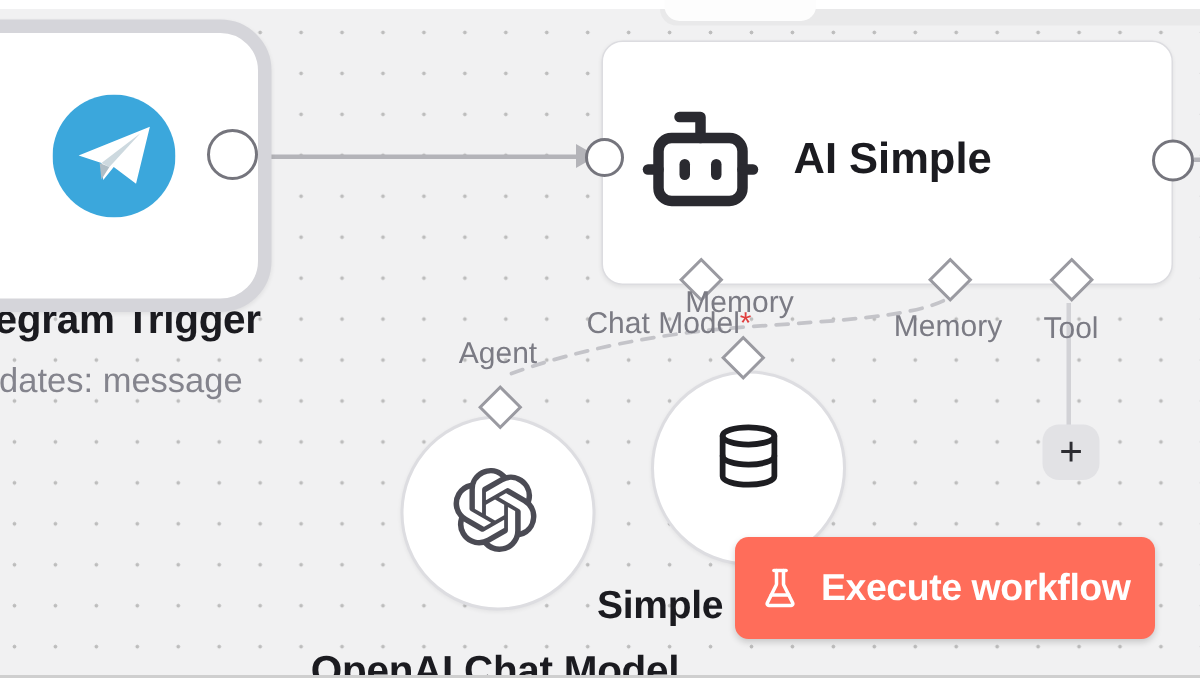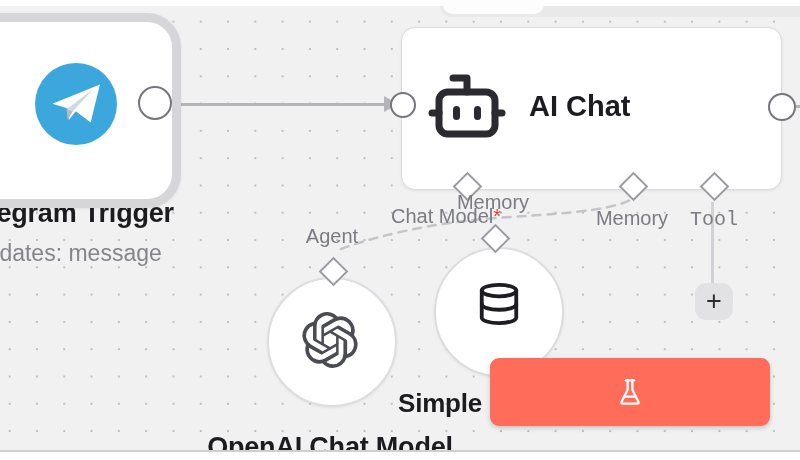--- a/index.html
+++ b/index.html
@@ -93,41 +93,41 @@
 
 <div class="abs node z10" id="agent-node"></div>
 <svg class="abs icon z12" id="bot-icon" width="84" height="84" viewBox="0 0 24 24" fill="none" stroke="#2a2a30" stroke-width="2" stroke-linecap="round" stroke-linejoin="round">
   <path d="M12 8V4H8"></path>
   <rect width="16" height="12" x="4" y="8" rx="2.5"></rect>
   <path d="M2 14h2"></path>
     <path d="M20 14h2"></path>
   <path d="M15 13v2"></path>
     <path d="M9 13v2"></path>
 </svg>
-<div class="abs z12" id="agent-title">AI Chat</div>
+<div class="abs z12" id="agent-title">AI Simple</div>
 <div class="abs endpoint z12" id="agent-input"></div>
 <div class="abs endpoint z12" id="agent-output"></div>
 
 <div class="abs diamond z12" style="left:456.5px;top:175.5px;"></div>
 <div class="abs diamond z12" style="left:622.5px;top:175.5px;"></div>
 <div class="abs diamond z12" style="left:703.5px;top:175.5px;"></div>
 
 <div class="abs z5" id="tool-line"></div>
 <div class="abs z12" id="add-tool-button">
     <span>+</span>
   </div>
 
 <svg class="abs z15" id="dashed-svg">
   <path d="M341,249 C385,233 440,222 497,218 C552,214 606,212 630,200" fill="none" stroke="#c4c4c9" stroke-width="2.5" stroke-dasharray="8 7" stroke-linecap="round"></path>
 </svg>
 
 <div class="abs conn-label centered z18" style="left:493px;top:191px;">Memory</div>
 <div class="abs conn-label centered z18" style="left:446px;top:205px;"><span>Chat Model</span><span class="required">*</span></div>
 <div class="abs conn-label centered z18" style="left:632px;top:207px;">Memory</div>
-<div class="abs conn-label centered z18" style="left:714px;top:208px;font-family:Liberation Mono, monospace;">Tool</div>
+<div class="abs conn-label centered z18" style="left:714px;top:208px;">Tool</div>
 <div class="abs conn-label centered z18" style="left:332px;top:225px;">Agent</div>
 
 <div class="abs subnode z10" id="openai-node"></div>
 <svg class="abs icon z12" id="openai-icon" width="56" height="56" viewBox="0 0 24 24">
   <path fill="#4b4b54" d="M22.2819 9.8211a5.9847 5.9847 0 0 0-.5157-4.9108 6.0462 6.0462 0 0 0-6.5098-2.9A6.0651 6.0651 0 0 0 4.9807 4.1818a5.9847 5.9847 0 0 0-3.9977 2.9 6.0462 6.0462 0 0 0 .7427 7.0966 5.98 5.98 0 0 0 .511 4.9107 6.051 6.051 0 0 0 6.5146 2.9001A5.9847 5.9847 0 0 0 13.2599 24a6.0557 6.0557 0 0 0 5.7718-4.2058 5.9894 5.9894 0 0 0 3.9977-2.9001 6.0557 6.0557 0 0 0-.7475-7.0729zm-9.022 12.6081a4.4755 4.4755 0 0 1-2.8764-1.0408l.1419-.0804 4.7783-2.7582a.7948.7948 0 0 0 .3927-.6813v-6.7369l2.02 1.1686a.071.071 0 0 1 .038.052v5.5826a4.504 4.504 0 0 1-4.4945 4.4944zm-9.6607-4.1254a4.4708 4.4708 0 0 1-.5346-3.0137l.142.0852 4.783 2.7582a.7712.7712 0 0 0 .7806 0l5.8428-3.3685v2.3324a.0804.0804 0 0 1-.0332.0615L9.74 19.9502a4.4992 4.4992 0 0 1-6.1408-1.6464zM2.3408 7.8956a4.485 4.485 0 0 1 2.3655-1.9728V11.6a.7664.7664 0 0 0 .3879.6765l5.8144 3.3543-2.0201 1.1685a.0757.0757 0 0 1-.071 0l-4.8303-2.7865A4.504 4.504 0 0 1 2.3408 7.8956zm16.5963 3.8558L13.1038 8.364 15.1192 7.2a.0757.0757 0 0 1 .071 0l4.8303 2.7913a4.4944 4.4944 0 0 1-.6765 8.1042v-5.6772a.79.79 0 0 0-.407-.667zm2.0107-3.0231l-.142-.0852-4.7735-2.7818a.7759.7759 0 0 0-.7854 0L9.409 9.2297V6.8974a.0662.0662 0 0 1 .0284-.0615l4.8303-2.7866a4.4992 4.4992 0 0 1 6.6802 4.66zM8.3065 12.863l-2.02-1.1638a.0804.0804 0 0 1-.038-.0567V6.0742a4.4992 4.4992 0 0 1 7.3757-3.4537l-.142.0805L8.704 5.459a.7948.7948 0 0 0-.3927.6813zm1.0976-2.3654l2.602-1.4998 2.6069 1.4998v2.9994l-2.5974 1.4997-2.6067-1.4997Z"></path>
 </svg>
 <div class="abs diamond z12" style="left:322.5px;top:260.5px;"></div>
 <div class="abs node-title centered z12" id="openai-title">OpenAI Chat Model</div>
 
 <div class="abs subnode z10" id="memory-node"></div>
@@ -138,15 +138,16 @@
 </svg>
 <div class="abs diamond z12" style="left:484.5px;top:227.5px;"></div>
 <div class="abs node-title z12" id="memory-title">Simple Memory</div>
 
 <div class="abs" id="execute-button">
   <svg class="icon" width="28" height="28" viewBox="0 0 24 24" fill="none" stroke="#ffffff" stroke-width="2" stroke-linecap="round" stroke-linejoin="round">
     <path d="M10 2v7.527a2 2 0 0 1-.211.896L4.72 20.55a1 1 0 0 0 .9 1.45h12.76a1 1 0 0 0 .9-1.45l-5.069-10.127A2 2 0 0 1 14 9.527V2"></path>
     <path d="M8.5 2h7"></path>
     <path d="M7 16h10"></path>
   </svg>
+  <span id="execute-label">Execute workflow</span>
 </div>
 
 <div class="abs" id="bottom-strip" style="z-index:40;"></div>
 
 </body></html>

